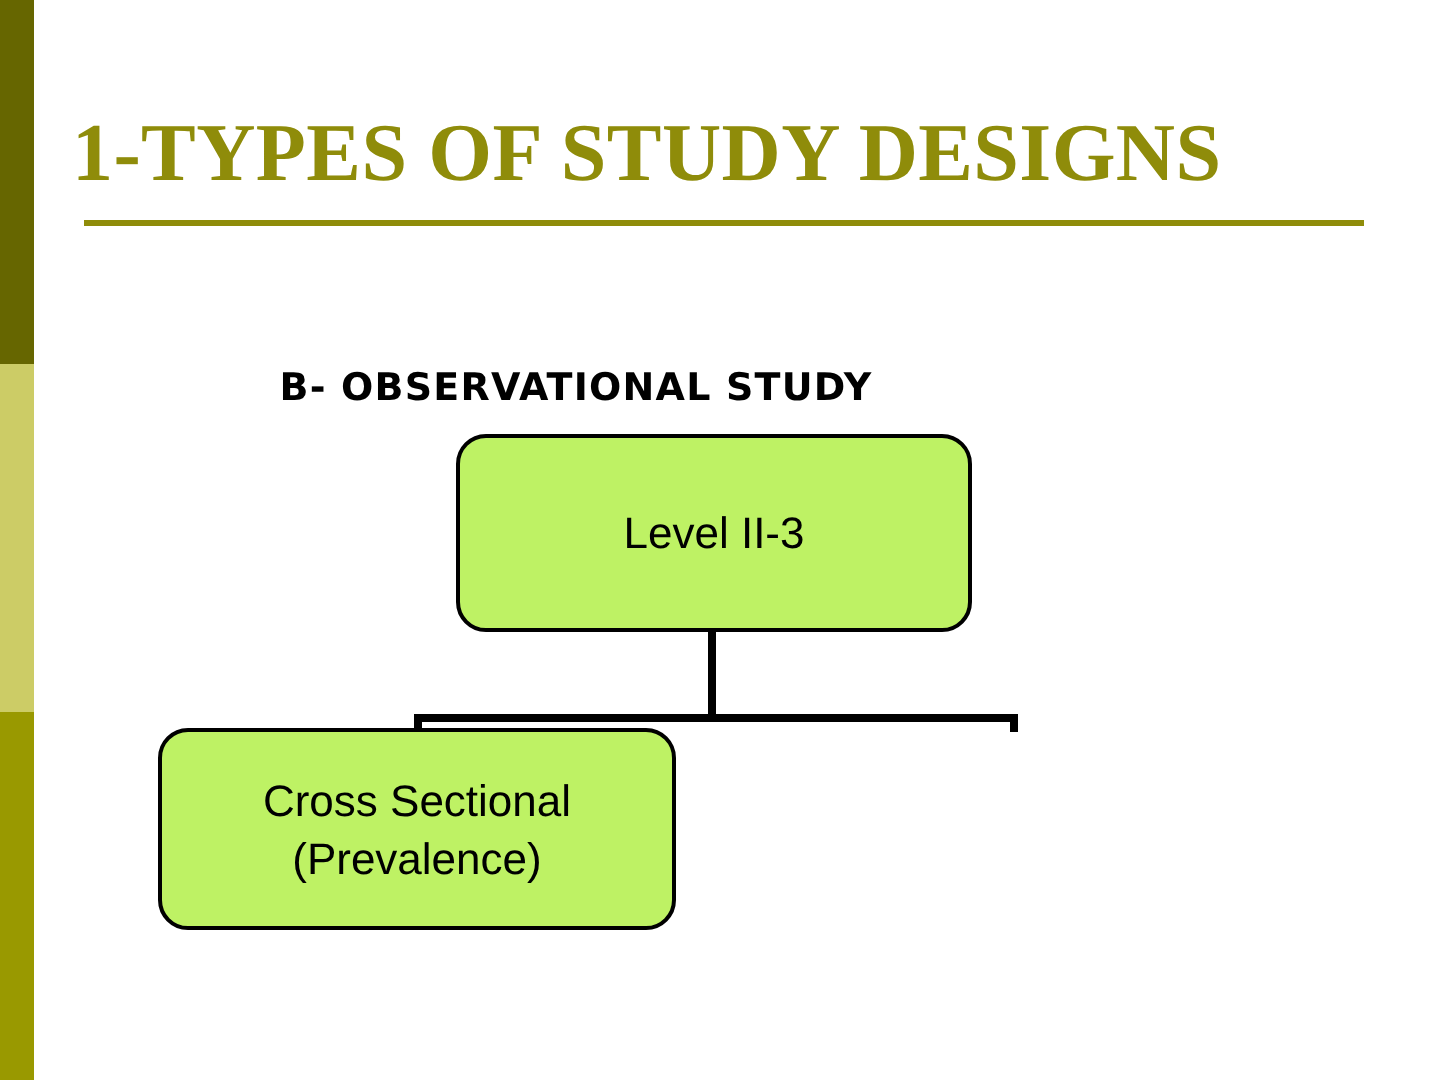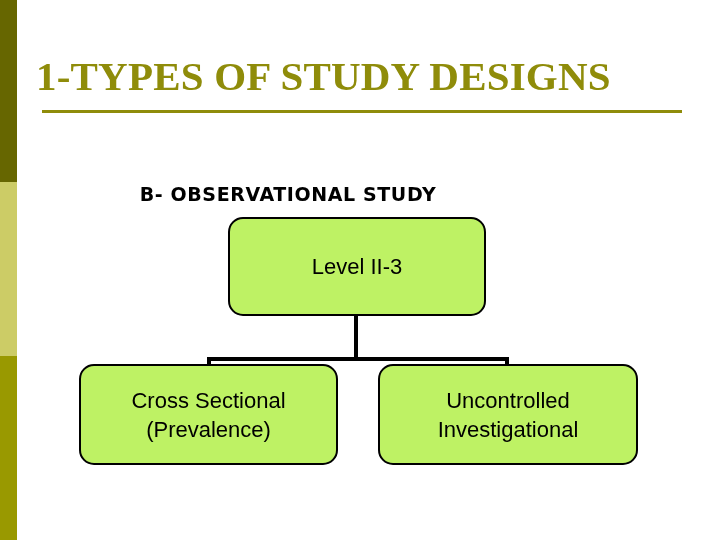--- a/index.html
+++ b/index.html
@@ -136,20 +136,14 @@
     <span class="node-text">Level II-3</span>
   </div>
 
   <div class="node node-left">
     <span class="node-text">
       <span>Cross Sectional</span><br>
       <span>(Prevalence)</span>
     </span>
   </div>
 
-  <div class="node node-right">
-    <span class="node-text">
-      <span>Uncontrolled</span><br>
-      <span>Investigational</span>
-    </span>
-  </div>
 
 </div>
 
 </body></html>

